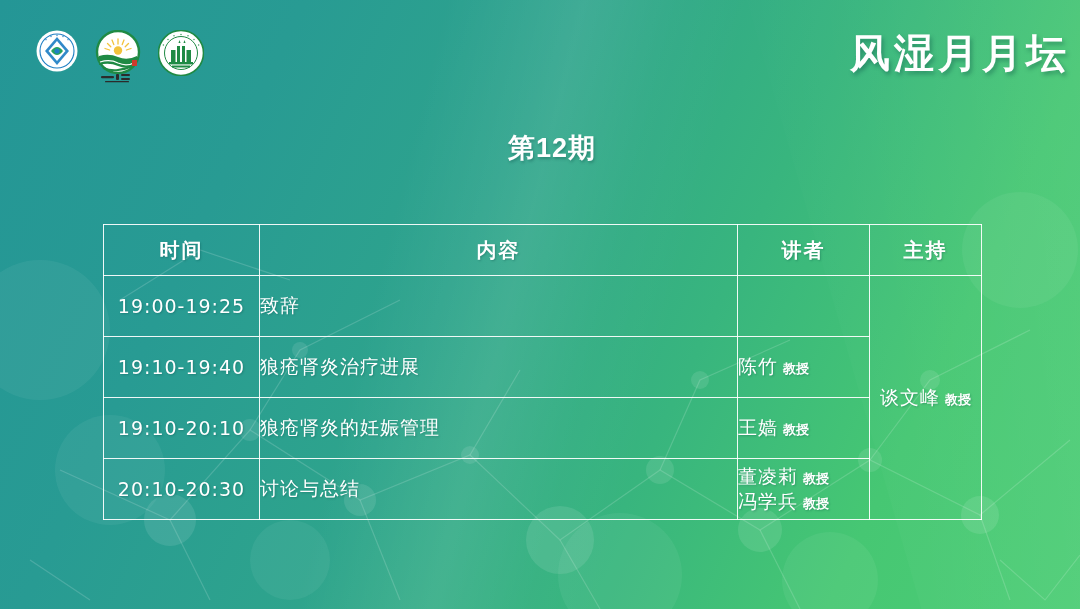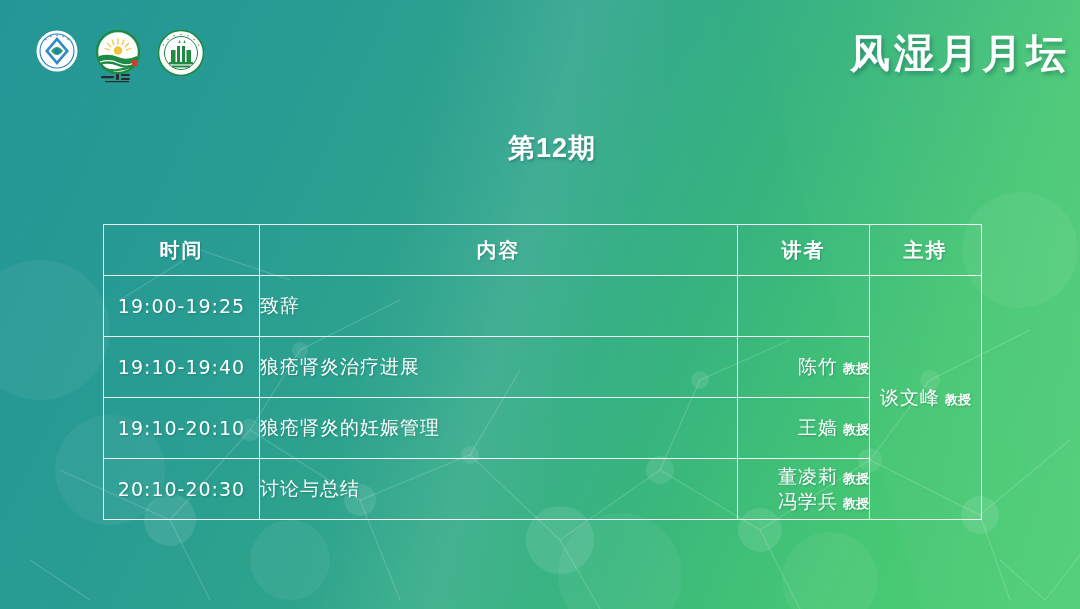--- a/index.html
+++ b/index.html
@@ -71,21 +71,21 @@
     text-shadow:1px 1px 2px rgba(0,60,60,.28);
     padding:0;
   }
   .sched th{
     height:50px;font-size:20px;font-weight:bold;text-align:center;letter-spacing:2px;
   }
   .sched td{height:60px;font-size:19px;}
   .c-time{width:155px;text-align:center;letter-spacing:1px;
           font-family:"DejaVu Sans","Liberation Sans",sans-serif;font-size:18px;}
   .c-topic{width:477px;text-align:left;padding-left:18px;letter-spacing:1px;}
-  .c-speaker{width:131px;text-align:right;}
+  .c-speaker{width:131px;text-align:left;}
   .c-host{width:111px;text-align:center;vertical-align:middle;}
   .ttl{font-size:13px;font-weight:bold;margin-left:5px;letter-spacing:0;}
   .spk-line{line-height:1.32;white-space:nowrap;}
   .name-big{font-size:19px;letter-spacing:1px;}
 
   
   .note{
     position:absolute;left:105px;top:562px;
     color:#ffffff;font-size:14px;font-weight:bold;letter-spacing:1px;
     text-shadow:1px 1px 2px rgba(0,60,60,.30);

